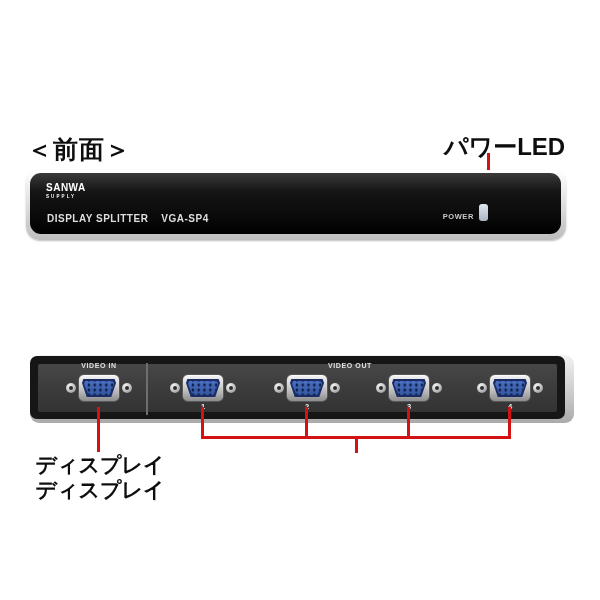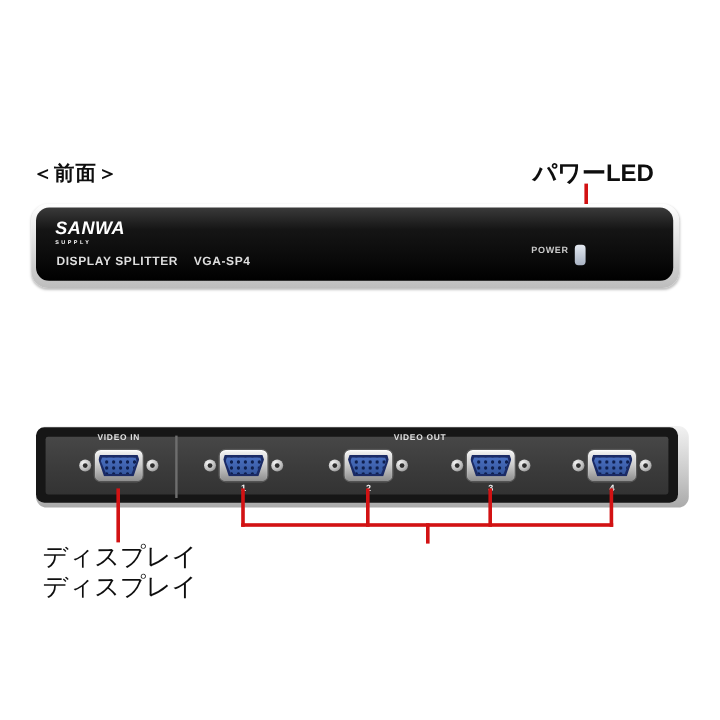--- a/index.html
+++ b/index.html
@@ -1,40 +1,40 @@
 <!DOCTYPE html>
 <html><head>
 <meta charset="utf-8">
 <style>
   html,body{margin:0;padding:0;background:#fff;}
   #stage{
     position:relative;width:600px;height:600px;background:#fff;overflow:hidden;
     font-family:"Liberation Sans",sans-serif;
   }
   .abs{position:absolute;}
-  .heading{font-size:17px;font-weight:bold;color:#0e0e0e;letter-spacing:1px;}
-  .callout-label{font-size:20px;font-weight:bold;color:#0e0e0e;}
+  .heading{font-size:25px;font-weight:bold;color:#0e0e0e;letter-spacing:1px;}
+  .callout-label{font-size:24px;font-weight:bold;color:#0e0e0e;}
   .redline{position:absolute;background:#d21213;}
 
   
   #front-device{
     left:26px;top:170px;width:540px;height:70px;border-radius:14px;
     background:linear-gradient(180deg,#ffffff 0%,#e2e2e2 45%,#bdbdbd 100%);
     box-shadow:0 1px 2px rgba(0,0,0,.25);
   }
   #front-face{
     position:absolute;left:4px;top:3px;right:5px;bottom:6px;border-radius:11px;
     background:linear-gradient(180deg,#3a3a3a 0%,#151515 30%,#0a0a0a 70%,#000 100%);
   }
   #brand-logo{position:absolute;left:16px;top:10px;color:#fff;line-height:1;}
-  #brand-name{font-size:15px;font-weight:bold;letter-spacing:.5px;font-family:"Liberation Sans",sans-serif;font-style:italic;}
+  #brand-name{font-size:10px;font-weight:bold;letter-spacing:.5px;font-family:"Liberation Sans",sans-serif;}
   #brand-sub{font-size:4.5px;font-weight:bold;letter-spacing:2.1px;margin-top:1.5px;}
   #model-line{position:absolute;left:17px;bottom:10px;color:#dedede;font-size:10px;font-weight:bold;letter-spacing:.5px;}
   #model-line .gap{display:inline-block;width:13px;}
-  #power-group{position:absolute;right:73px;top:31px;display:flex;align-items:flex-start;gap:5px;}
+  #power-group{position:absolute;right:73px;top:31px;display:flex;align-items:flex-end;gap:5px;}
   #power-text{color:#c9c9c9;font-size:7.5px;font-weight:bold;letter-spacing:.6px;}
   #power-led{width:9px;height:17px;border-radius:3px;background:linear-gradient(180deg,#e3e8f0,#a9b3c3);}
 
   
   #rear-panel{
     left:30px;top:355px;width:544px;height:68px;border-radius:9px;
     background:linear-gradient(180deg,#f2f2f2,#c9c9c9 60%,#aaaaaa);
   }
   #rear-black{
     position:absolute;left:0;top:1px;right:9px;bottom:4px;border-radius:7px;
@@ -74,21 +74,21 @@
     clip-path:polygon(4% 0,96% 0,100% 22%,85% 100%,15% 100%,0 22%);
     background:linear-gradient(180deg,#4a6fc0,#35579f);
     display:flex;align-items:center;justify-content:center;
   }
   .pins{
     width:29px;height:14px;
     background-image:radial-gradient(circle,#0f1f4e 1.1px,rgba(0,0,0,0) 1.7px);
     background-size:5.8px 5px;background-position:1px 1.5px;background-repeat:repeat;
   }
 
-  .jp-label{font-weight:normal;color:#0e0e0e;text-align:center;}
+  .jp-label{font-weight:bold;color:#0e0e0e;text-align:center;}
 </style>
 </head>
 <body>
 
 <div id="stage">
 
   <div class="abs heading" style="left:27px;top:133px;">＜前面＞</div>
 
   <div class="abs callout-label" style="left:444px;top:131px;">パワーLED</div>
 

